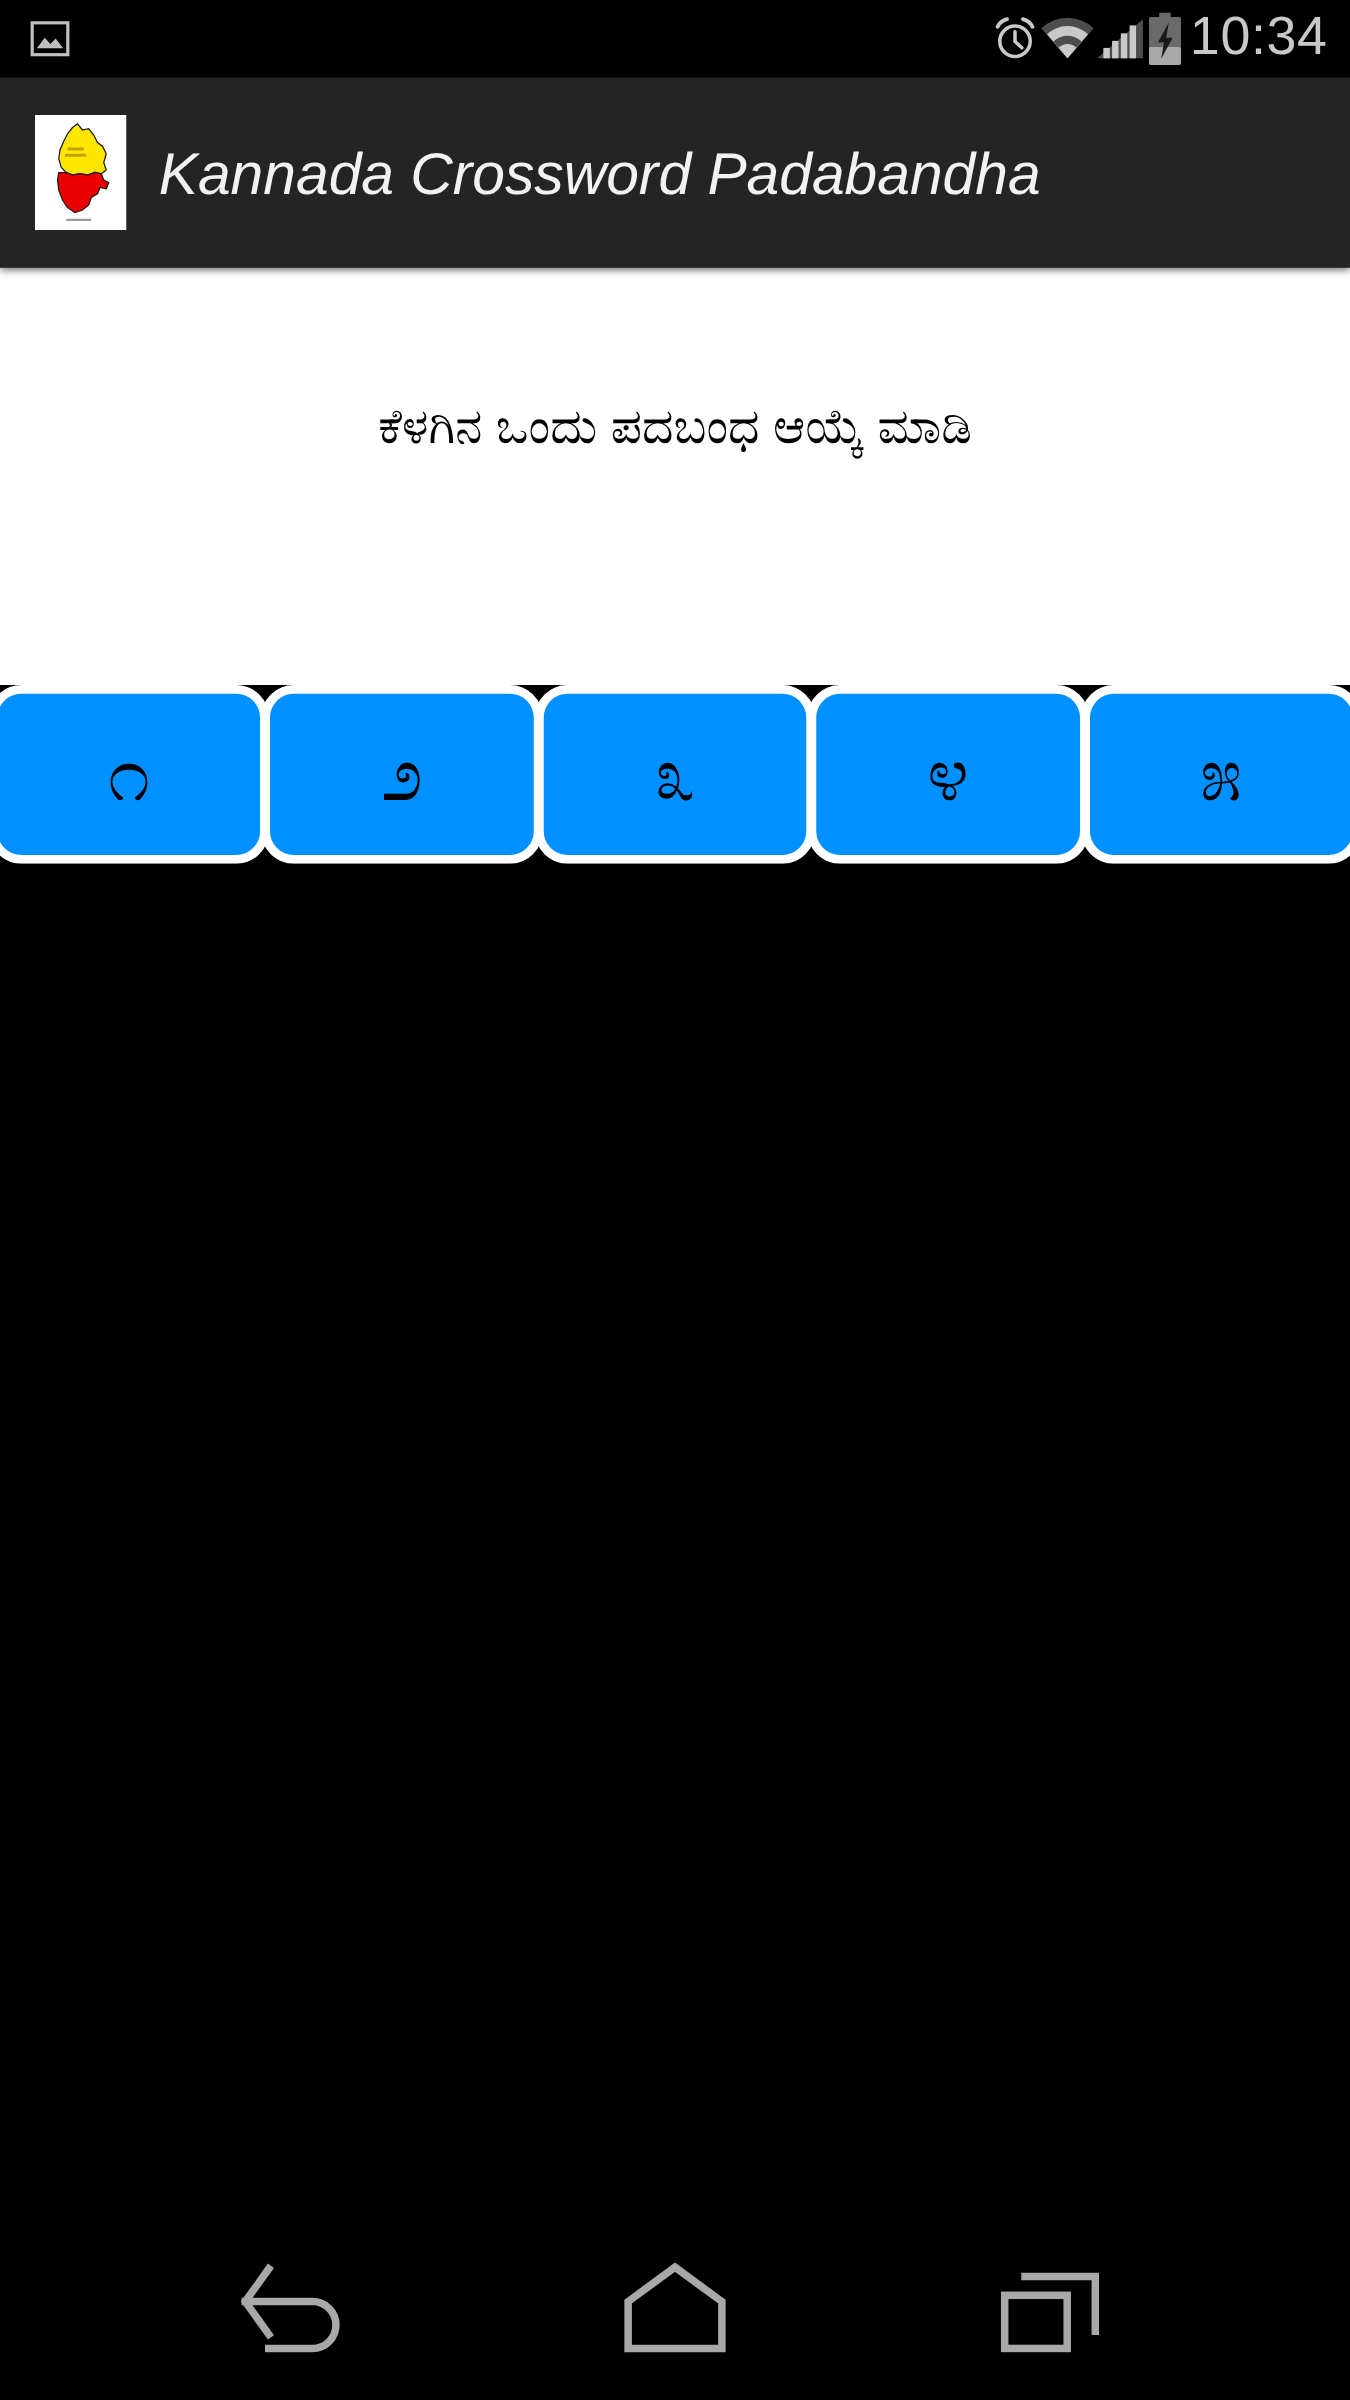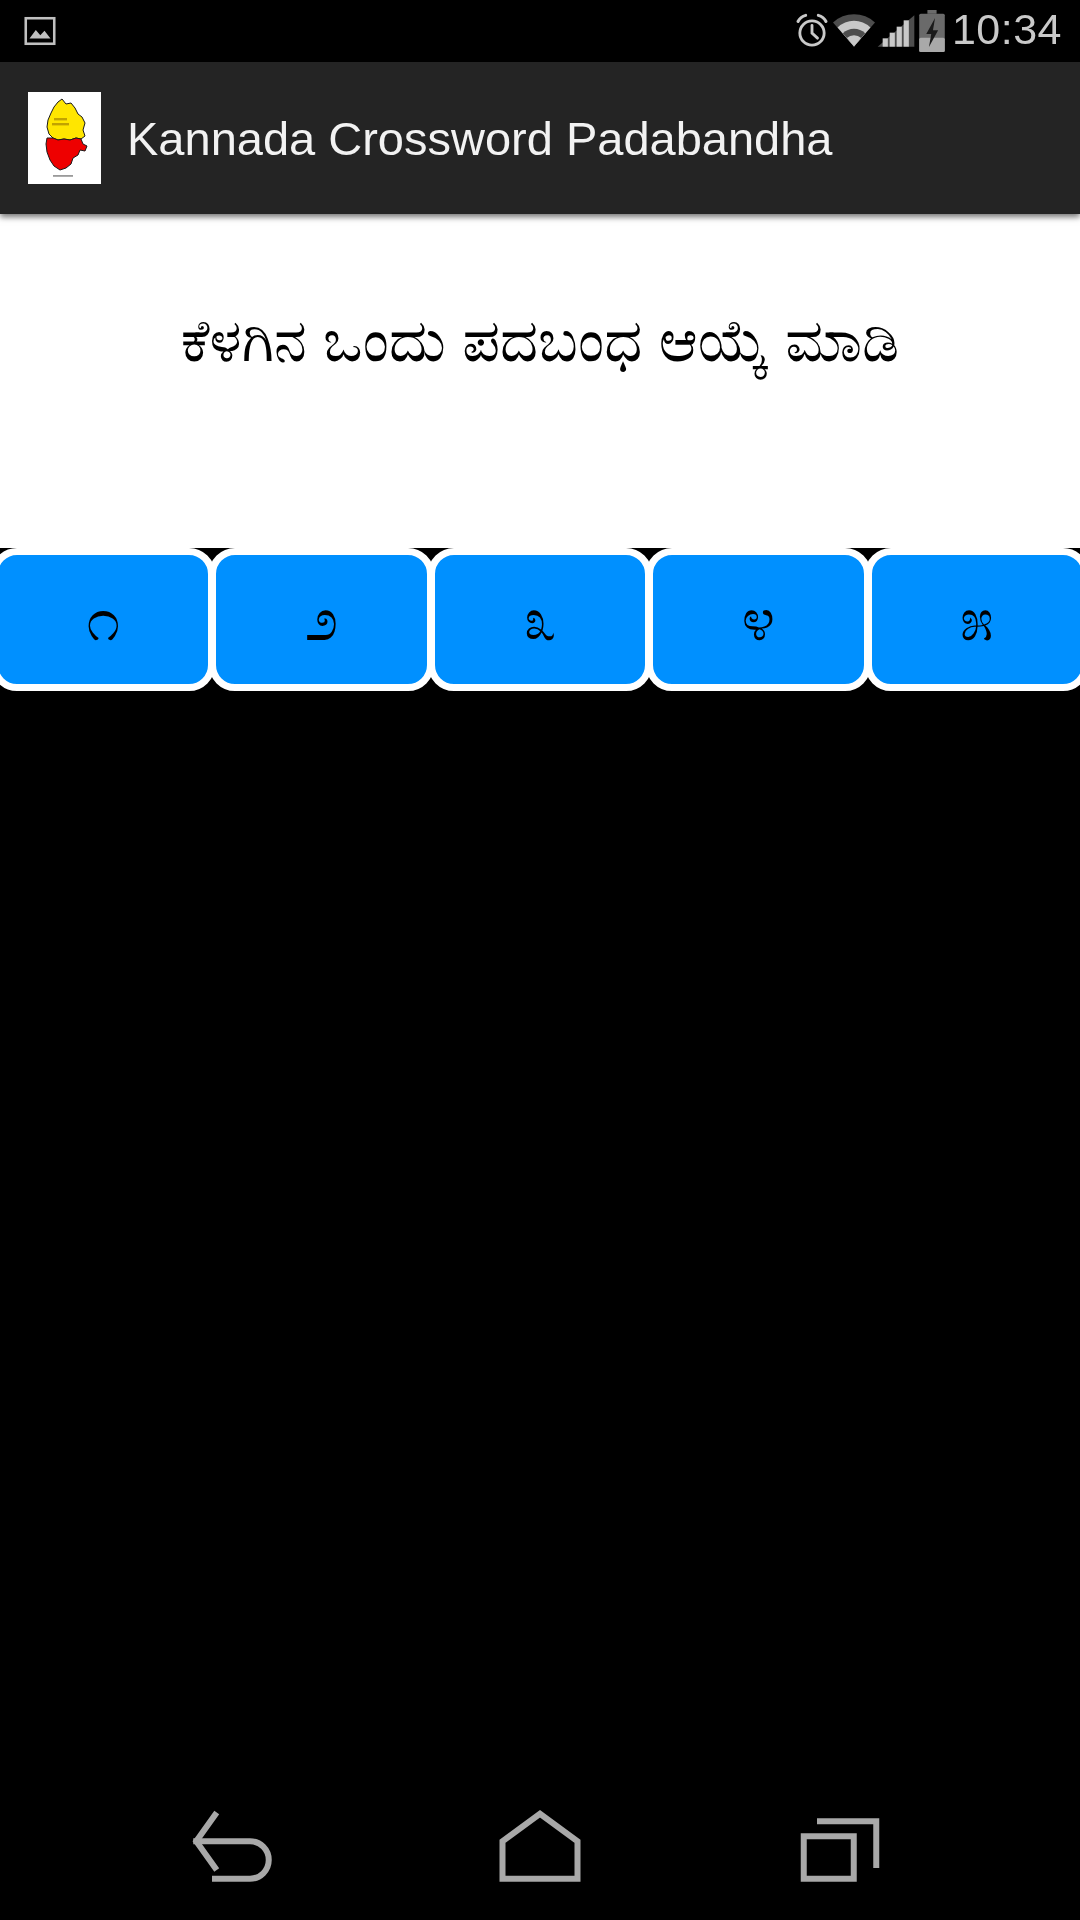--- a/index.html
+++ b/index.html
@@ -81,35 +81,36 @@
     overflow: hidden;
   }
   .app-icon svg { display: block; }
   .app-title {
     color: #f2f2f2;
     font-size: 47px;
     font-weight: 400;
     margin-left: 26px;
     line-height: 1;
     white-space: nowrap;
+    font-style: italic;
   }
 
   
   .content-white {
     flex: 0 0 334px;
     background: #ffffff;
     display: flex;
     align-items: center;
     justify-content: center;
     box-sizing: border-box;
     padding-bottom: 78px;
   }
   .prompt-text {
     color: #000000;
-    font-size: 59px;
+    font-size: 39px;
     font-weight: 400;
     text-align: left;
     line-height: 1.25;
     font-family: "Liberation Sans", "DejaVu Sans", sans-serif;
     white-space: nowrap;
   }
 
   
   .button-row {
     flex: 0 0 143px;

